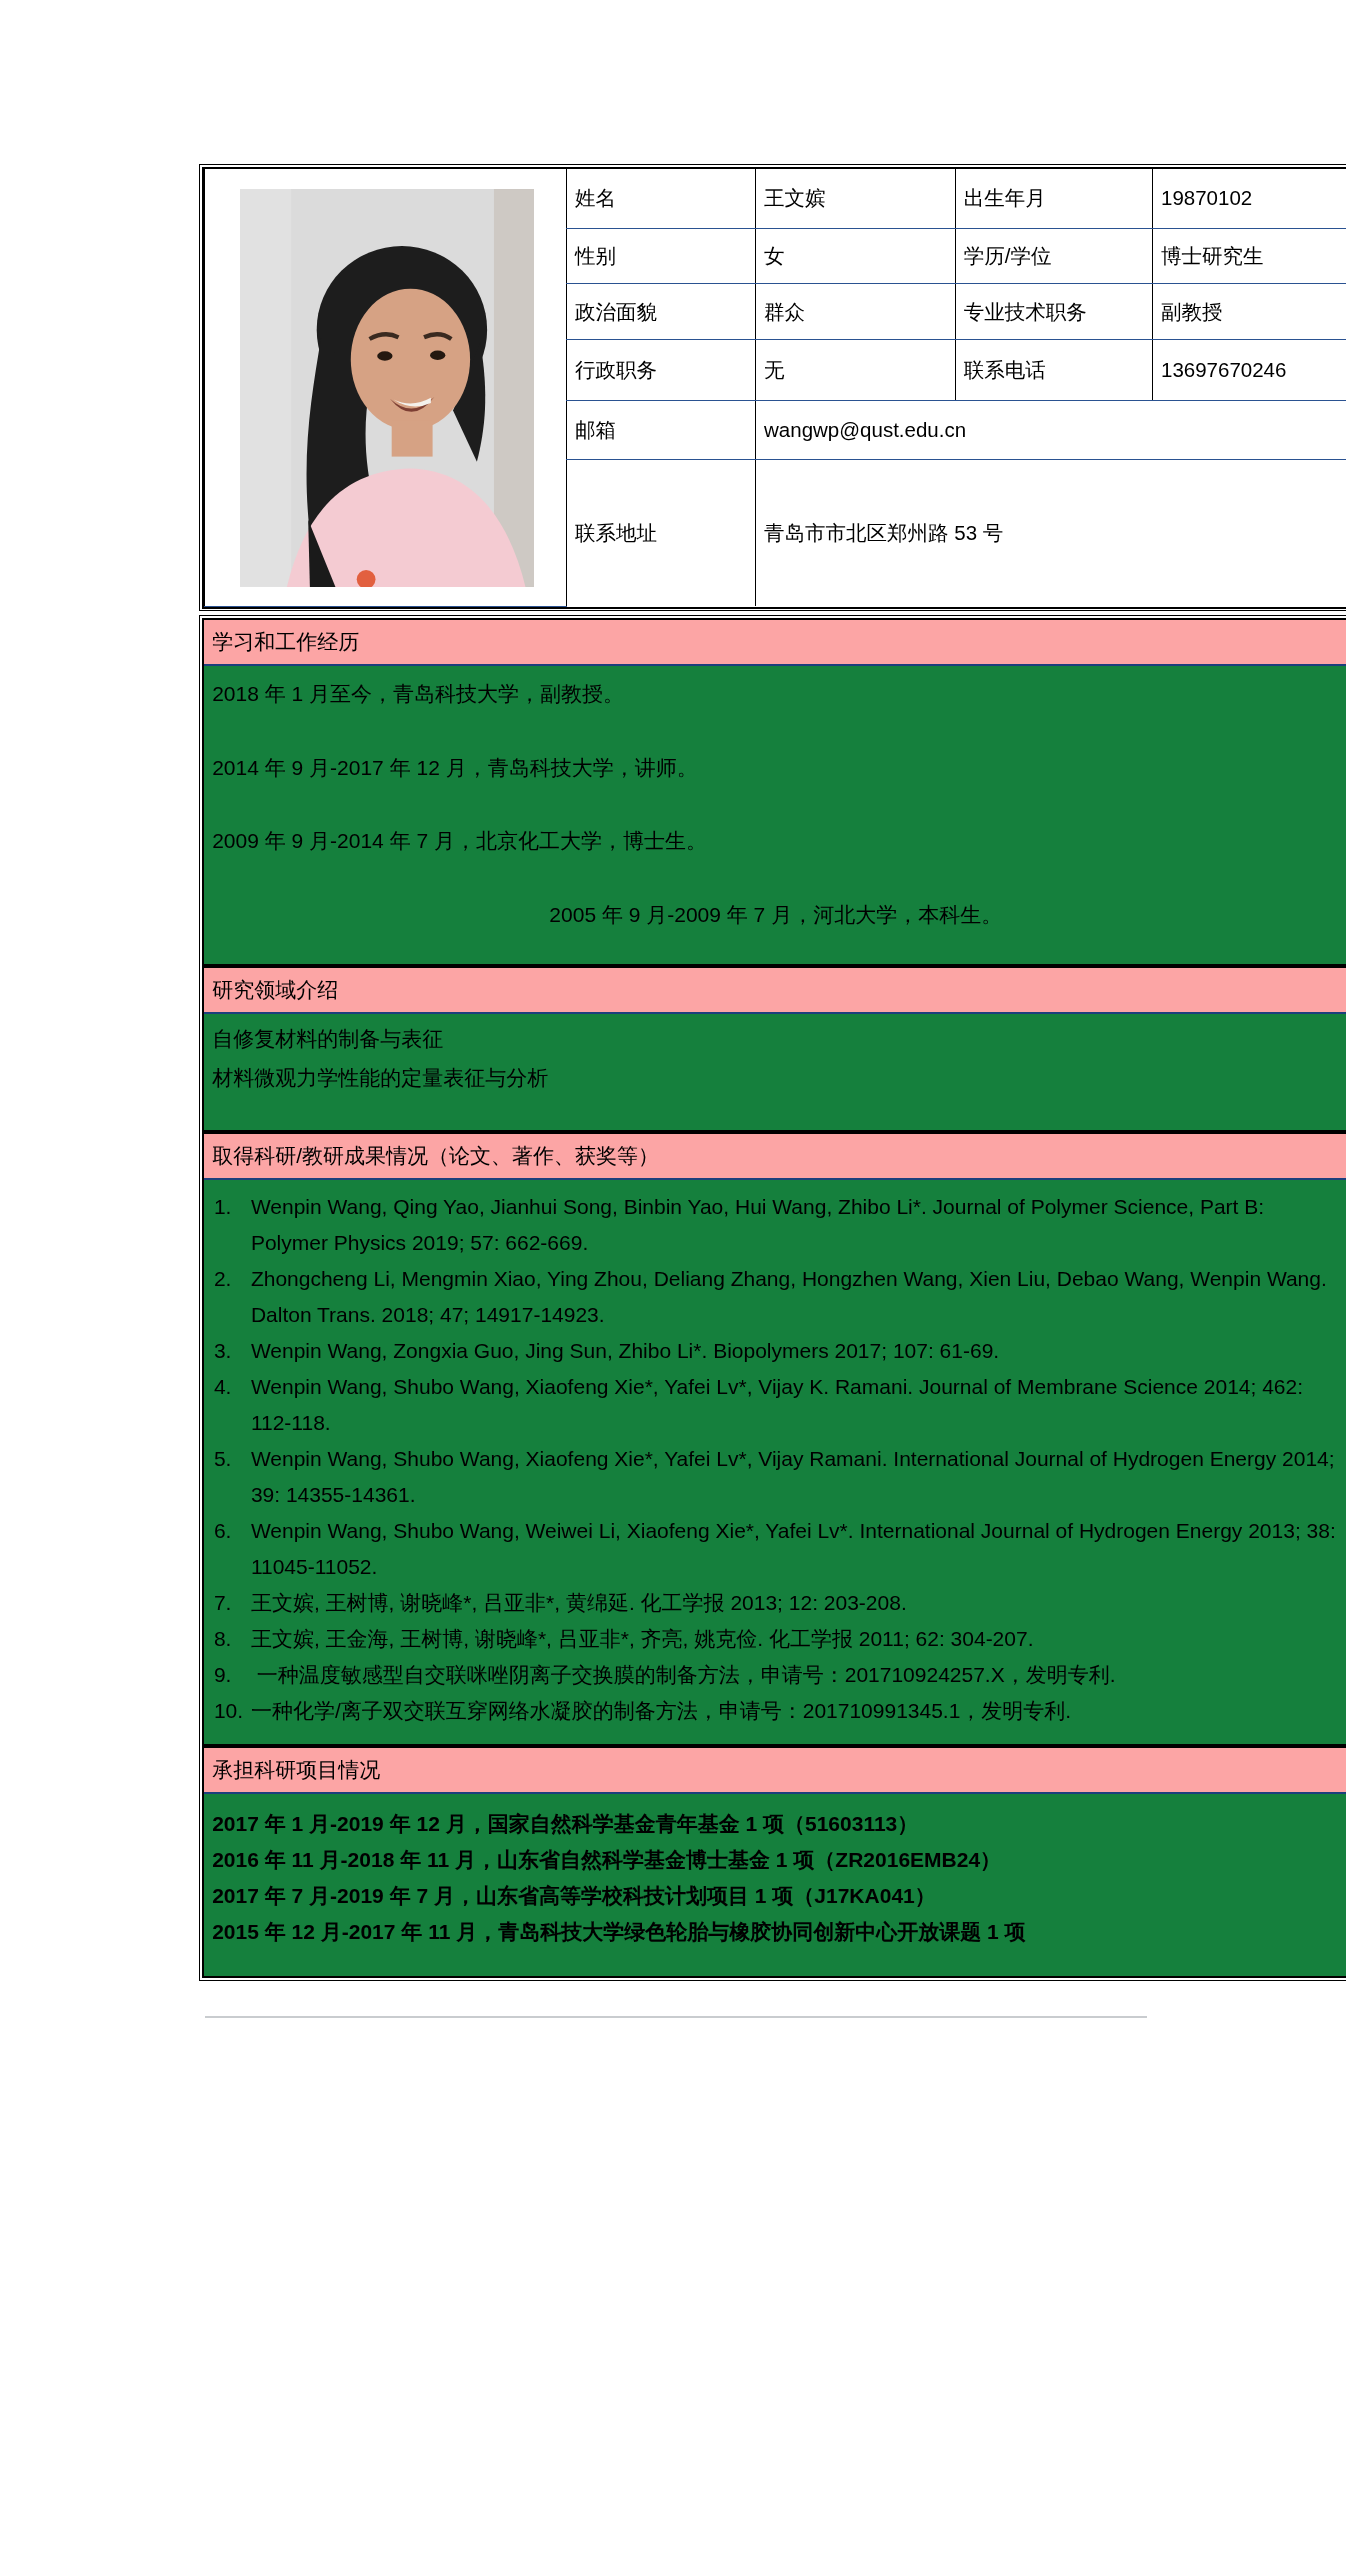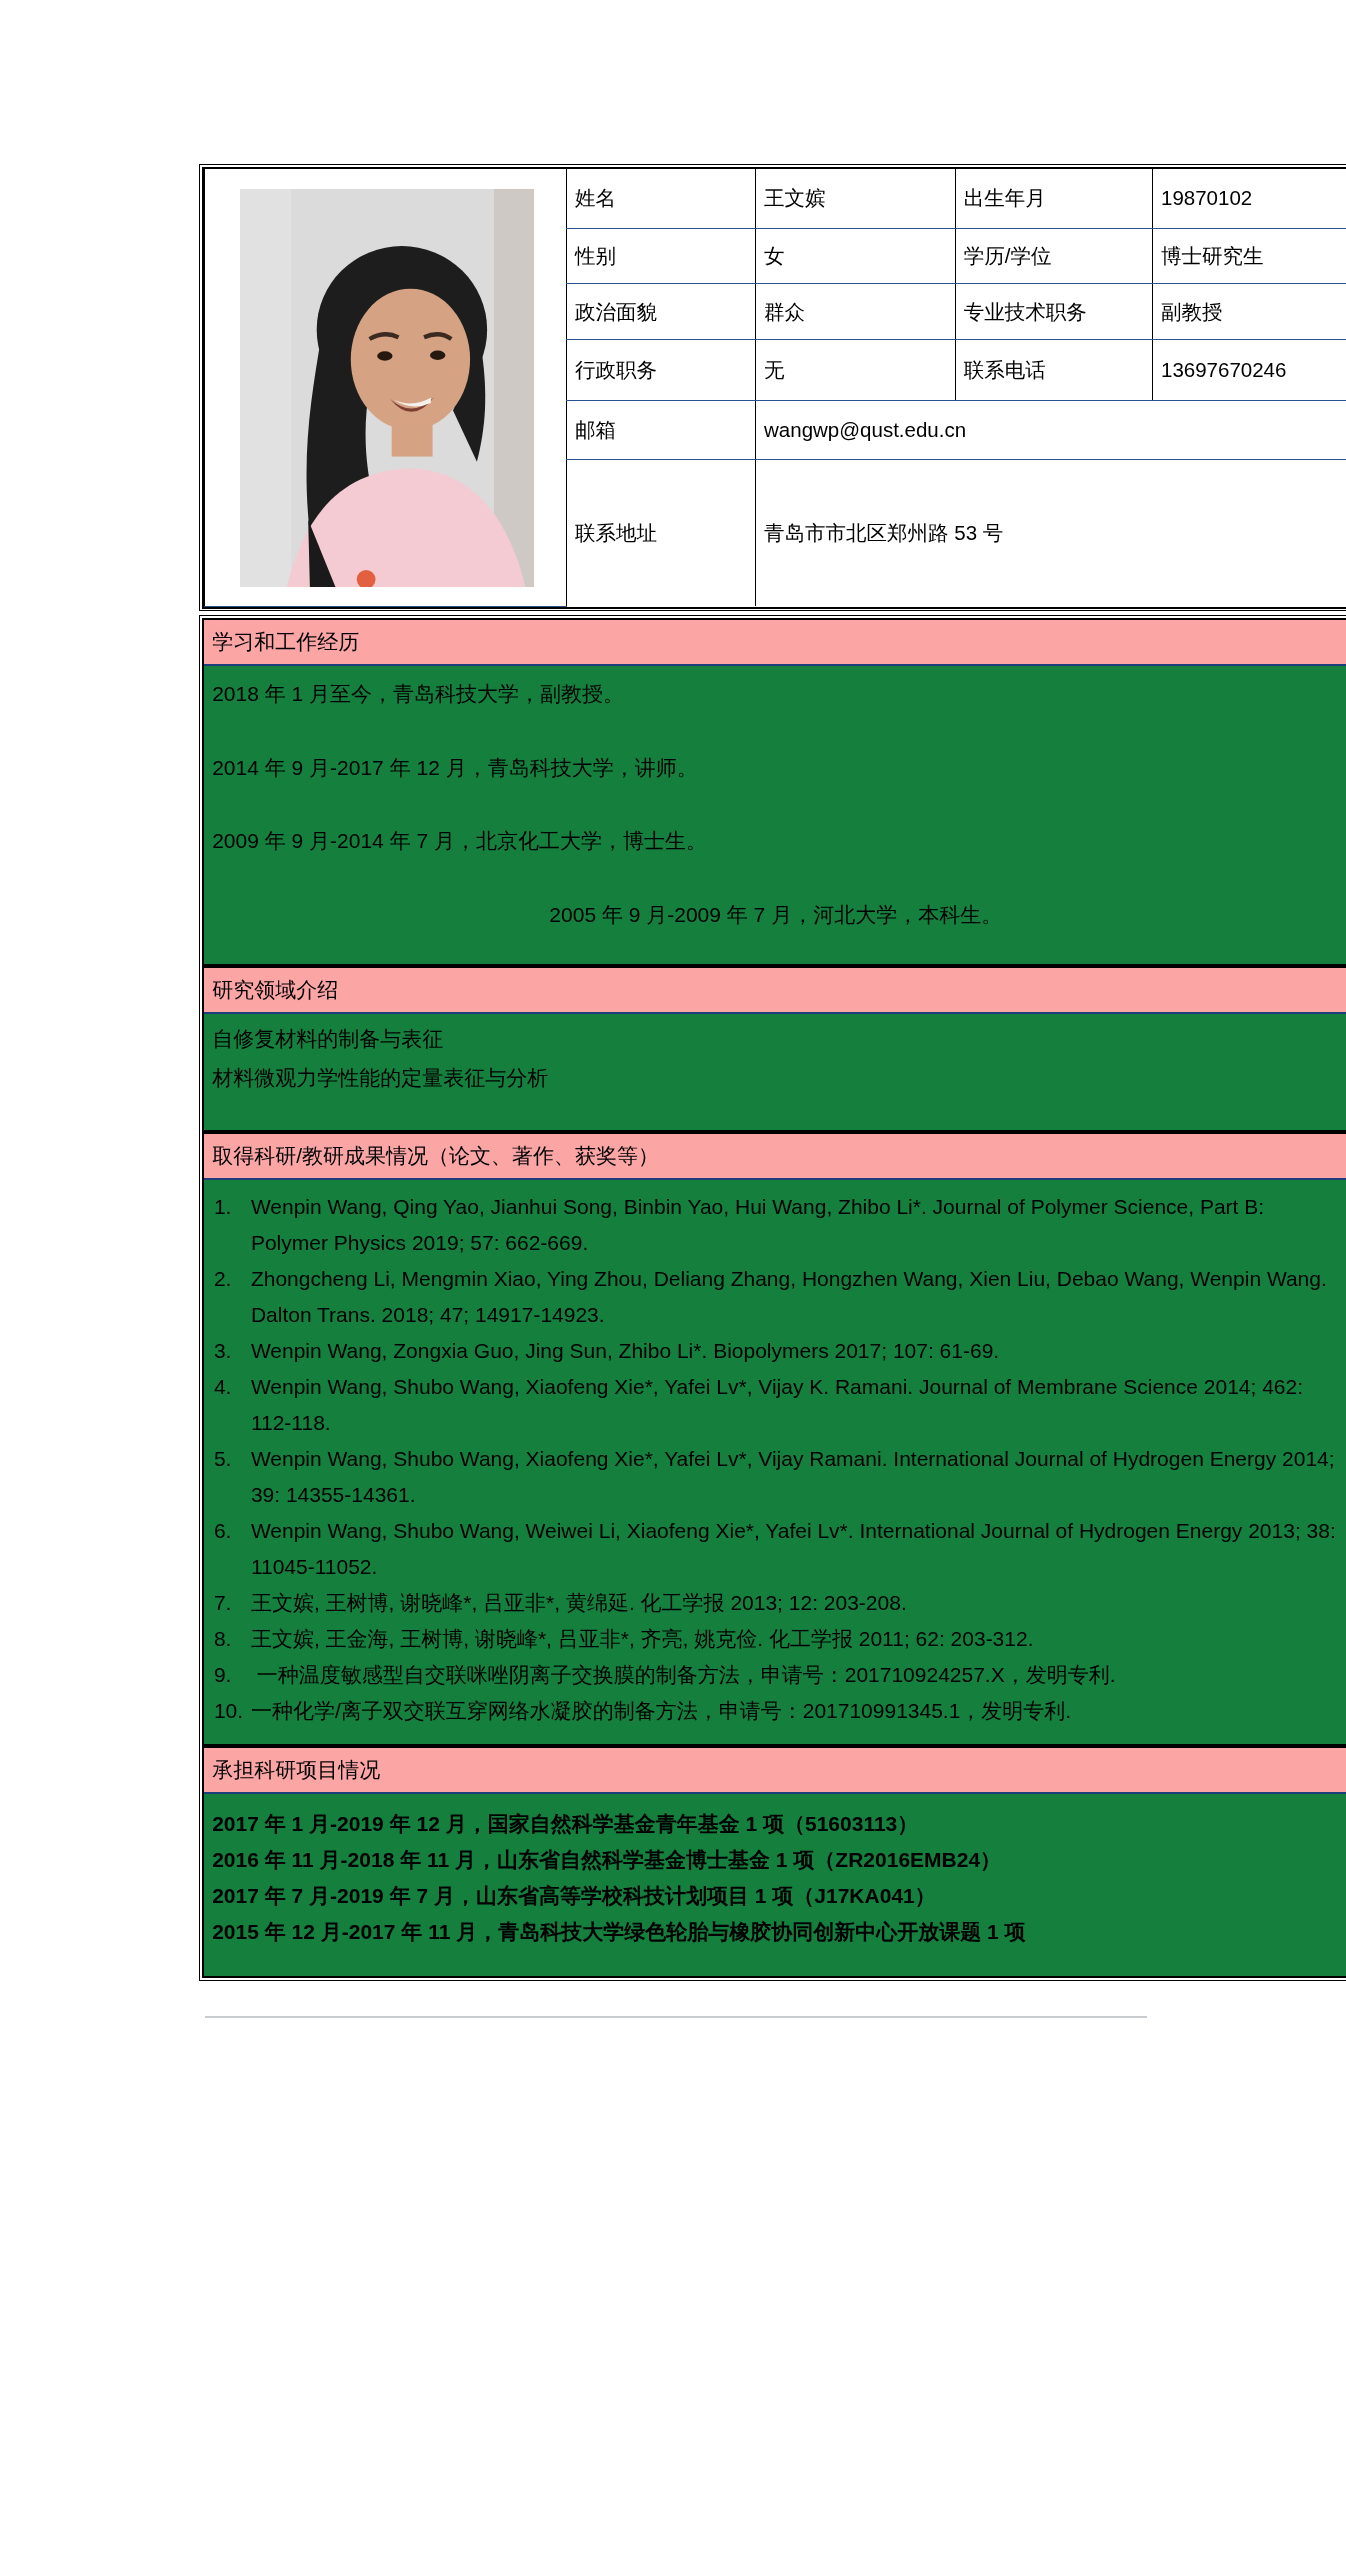--- a/index.html
+++ b/index.html
@@ -177,21 +177,21 @@
             <div class="pub">
                 <span class="pub-num">6.</span>
                 <span class="pub-txt">Wenpin Wang, Shubo Wang, Weiwei Li, Xiaofeng Xie*, Yafei Lv*. International Journal of Hydrogen Energy 2013; 38: 11045-11052.</span>
               </div>
             <div class="pub">
                 <span class="pub-num">7.</span>
                 <span class="pub-txt">王文嫔, 王树博, 谢晓峰*, 吕亚非*, 黄绵延. 化工学报 2013; 12: 203-208.</span>
               </div>
             <div class="pub">
                 <span class="pub-num">8.</span>
-                <span class="pub-txt">王文嫔, 王金海, 王树博, 谢晓峰*, 吕亚非*, 齐亮, 姚克俭. 化工学报 2011; 62: 203-312.</span>
+                <span class="pub-txt">王文嫔, 王金海, 王树博, 谢晓峰*, 吕亚非*, 齐亮, 姚克俭. 化工学报 2011; 62: 304-207.</span>
               </div>
             <div class="pub">
                 <span class="pub-num">9.</span>
                 <span class="pub-txt">&nbsp;一种温度敏感型自交联咪唑阴离子交换膜的制备方法，申请号：201710924257.X，发明专利.</span>
               </div>
             <div class="pub">
                 <span class="pub-num">10.</span>
                 <span class="pub-txt">一种化学/离子双交联互穿网络水凝胶的制备方法，申请号：201710991345.1，发明专利.</span>
               </div>
           </div>

